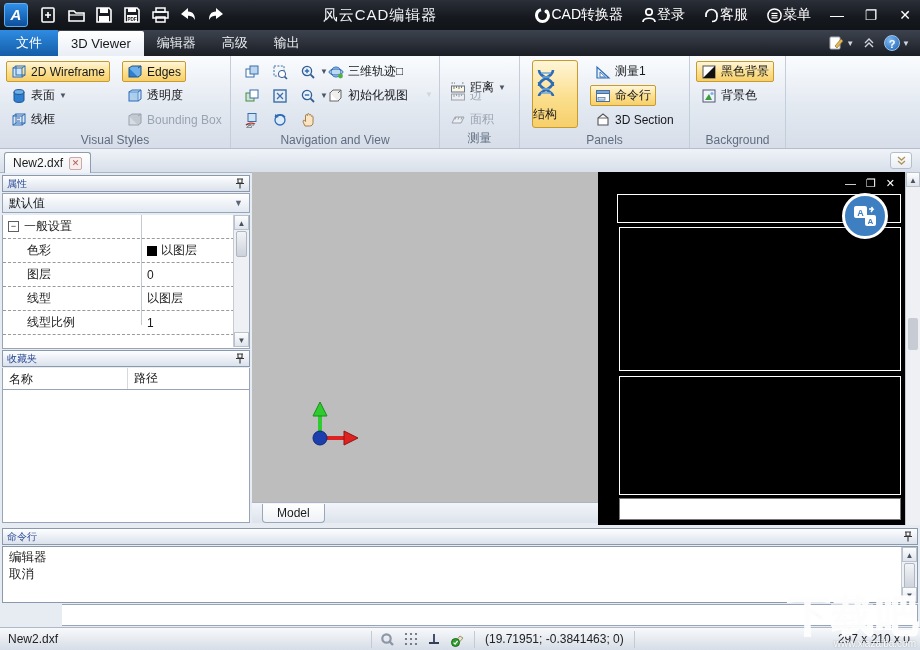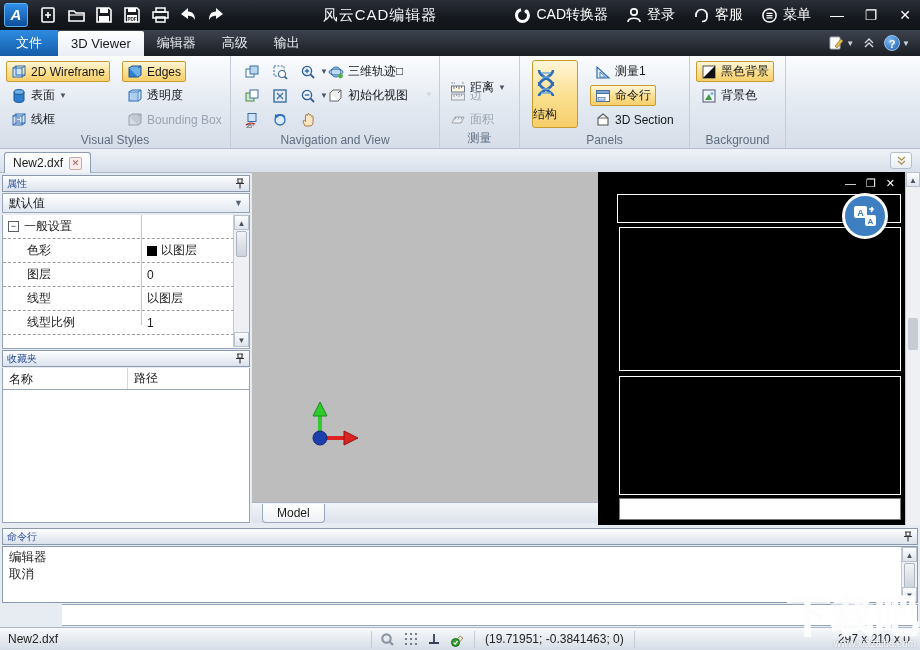--- a/index.html
+++ b/index.html
@@ -8,21 +8,21 @@
   #app { position:relative; width:920px; height:650px; overflow:hidden; }
   .abs { position:absolute; }
 
   
   #titlebar { left:0; top:0; width:920px; height:30px; background:linear-gradient(#2a2f38,#15181e 60%,#101318); display:flex; align-items:center; color:#fff; }
   .app-logo { width:24px; height:24px; margin:0 6px 0 4px; border-radius:3px; background:linear-gradient(#2f8fe8,#0d4f9b); border:1px solid #5fb0f0; color:#fff; font-weight:bold; font-style:italic; text-align:center; line-height:22px; font-size:15px; }
   .qa-btn { width:28px; height:26px; display:flex; align-items:center; justify-content:center; }
   .qa-btn svg { display:block; }
   #win-title { position:absolute; left:290px; width:180px; text-align:center; font-size:15px; color:#f2f4f7; letter-spacing:1px; }
   .tb-right { margin-left:auto; display:flex; align-items:center; gap:4px; }
-  .tb-link { display:flex; align-items:center; gap:5px; padding:0 7px; height:18px; font-size:14px; color:#fff;justify-content:space-between; }
+  .tb-link { display:flex; align-items:center; padding:0 7px; height:18px; font-size:14px; color:#fff;justify-content:space-between; }
   .win-ctrl { width:30px; height:30px; display:flex; align-items:center; justify-content:center; font-size:14px; color:#fff; }
 
   
   #tabbar { left:0; top:30px; width:920px; height:26px; background:linear-gradient(#3d434e,#1a1e25); display:flex; align-items:stretch; }
   .rtab { padding:0 13px; line-height:26px; color:#e9ecf0; font-size:13px; }
   .rtab.file { background:linear-gradient(#2f8ce2,#145ca8); color:#fff; min-width:58px; text-align:center; }
   .rtab.active { background:linear-gradient(#ffffff,#e9eef5); color:#16181c; border-radius:2px 2px 0 0; margin-top:1px; line-height:25px; }
   .tabbar-icons { margin-left:auto; display:flex; align-items:center; gap:8px; padding-right:10px; }
   .tabbar-icons .mini { display:flex; align-items:center; gap:2px; color:#cfd6df; }
   .help-circle { width:16px; height:16px; border-radius:50%; background:radial-gradient(circle at 35% 30%,#7db9f2,#1e62b4); color:#fff; font-weight:bold; font-size:11px; text-align:center; line-height:16px; border:1px solid #9cc6ef; }

